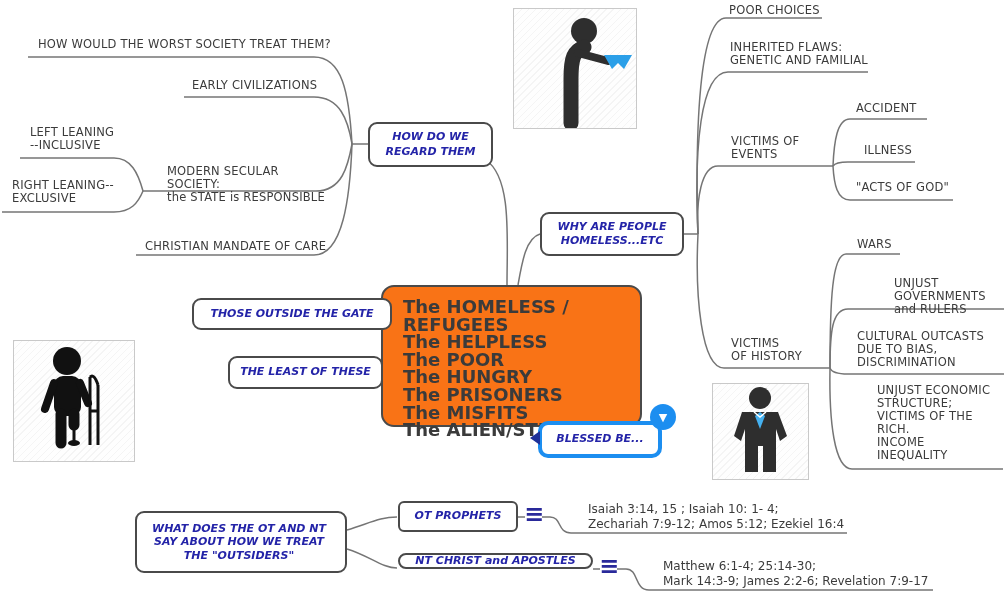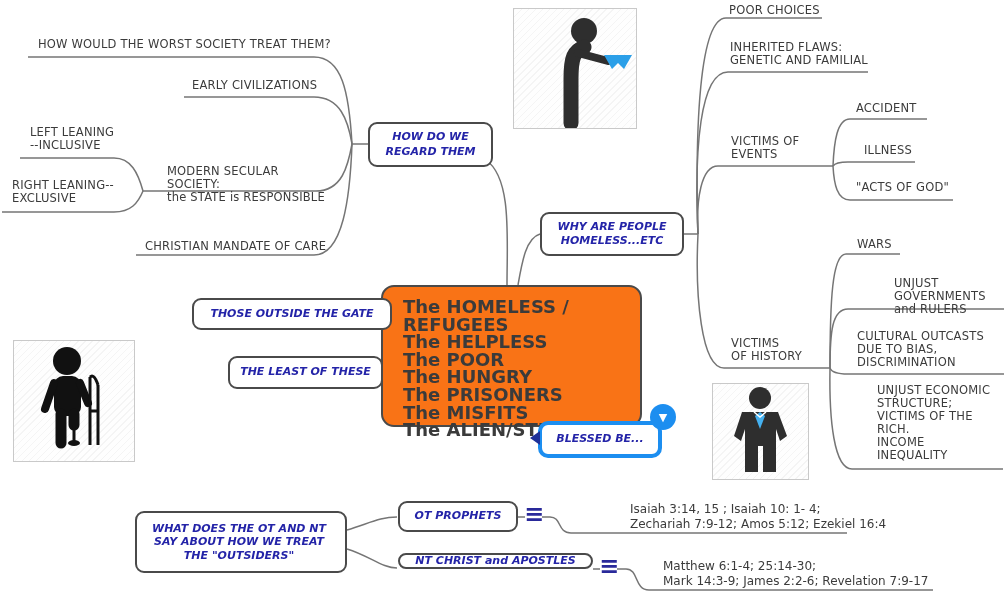--- a/index.html
+++ b/index.html
@@ -92,21 +92,21 @@
   <div class="lbl" style="left:731px;top:337px;">VICTIMS
 OF HISTORY</div>
   <div class="lbl" style="left:857px;top:330px;">CULTURAL OUTCASTS
 DUE TO BIAS,
 DISCRIMINATION</div>
   <div class="lbl" style="left:857px;top:384px;margin-left:20px;">UNJUST ECONOMIC
 STRUCTURE;
 VICTIMS OF THE RICH.
 INCOME
 INEQUALITY</div>
-  <div class="lbl refs" style="left:588px;top:502px;margin-left:42px;">Isaiah 3:14, 15 ;  Isaiah 10: 1- 4;
+  <div class="lbl refs" style="left:588px;top:502px;">Isaiah 3:14, 15 ;  Isaiah 10: 1- 4;
 Zechariah 7:9-12; Amos 5:12;  Ezekiel 16:4</div>
   <div class="lbl refs" style="left:663px;top:559px;">Matthew 6:1-4; 25:14-30;
 Mark 14:3-9; James 2:2-6; Revelation 7:9-17</div>
 
   <div class="center-node">The HOMELESS / REFUGEES
 The HELPLESS
 The POOR
 The HUNGRY
 The PRISONERS
 The MISFITS
@@ -114,21 +114,21 @@
 
   <div class="topic" style="left:368px;top:122px;width:125px;height:45px;">HOW DO WE
 REGARD THEM</div>
   <div class="topic" style="left:540px;top:212px;width:144px;height:44px;">WHY ARE PEOPLE
 HOMELESS...ETC</div>
   <div class="topic" style="left:192px;top:298px;width:200px;height:32px;">THOSE OUTSIDE THE GATE</div>
   <div class="topic" style="left:228px;top:356px;width:155px;height:33px;">THE LEAST OF THESE</div>
   <div class="topic left" style="left:135px;top:511px;width:212px;height:62px;line-height:13.5px;">WHAT DOES THE OT AND NT
 SAY ABOUT HOW WE TREAT
 THE "OUTSIDERS"</div>
-  <div class="topic" style="left:398px;top:501px;width:120px;height:31px;">OT PROPHETS</div>
+  <div class="topic" style="left:398px;top:501px;width:120px;height:31px;border-radius:6px;">OT PROPHETS</div>
   <div class="topic" style="left:398px;top:553px;width:195px;height:16px;">NT CHRIST and APOSTLES</div>
 
   <div class="topic blessed">BLESSED BE...</div>
   <div class="notch"></div>
   <div class="collapse">▼</div>
 
   <div class="notes" style="left:524px;top:504px;">≡</div>
   <div class="notes" style="left:599px;top:556px;">≡</div>
 
   <div class="imgbox" style="left:513px;top:8px;width:122px;height:119px;" title="person begging with bowl">

